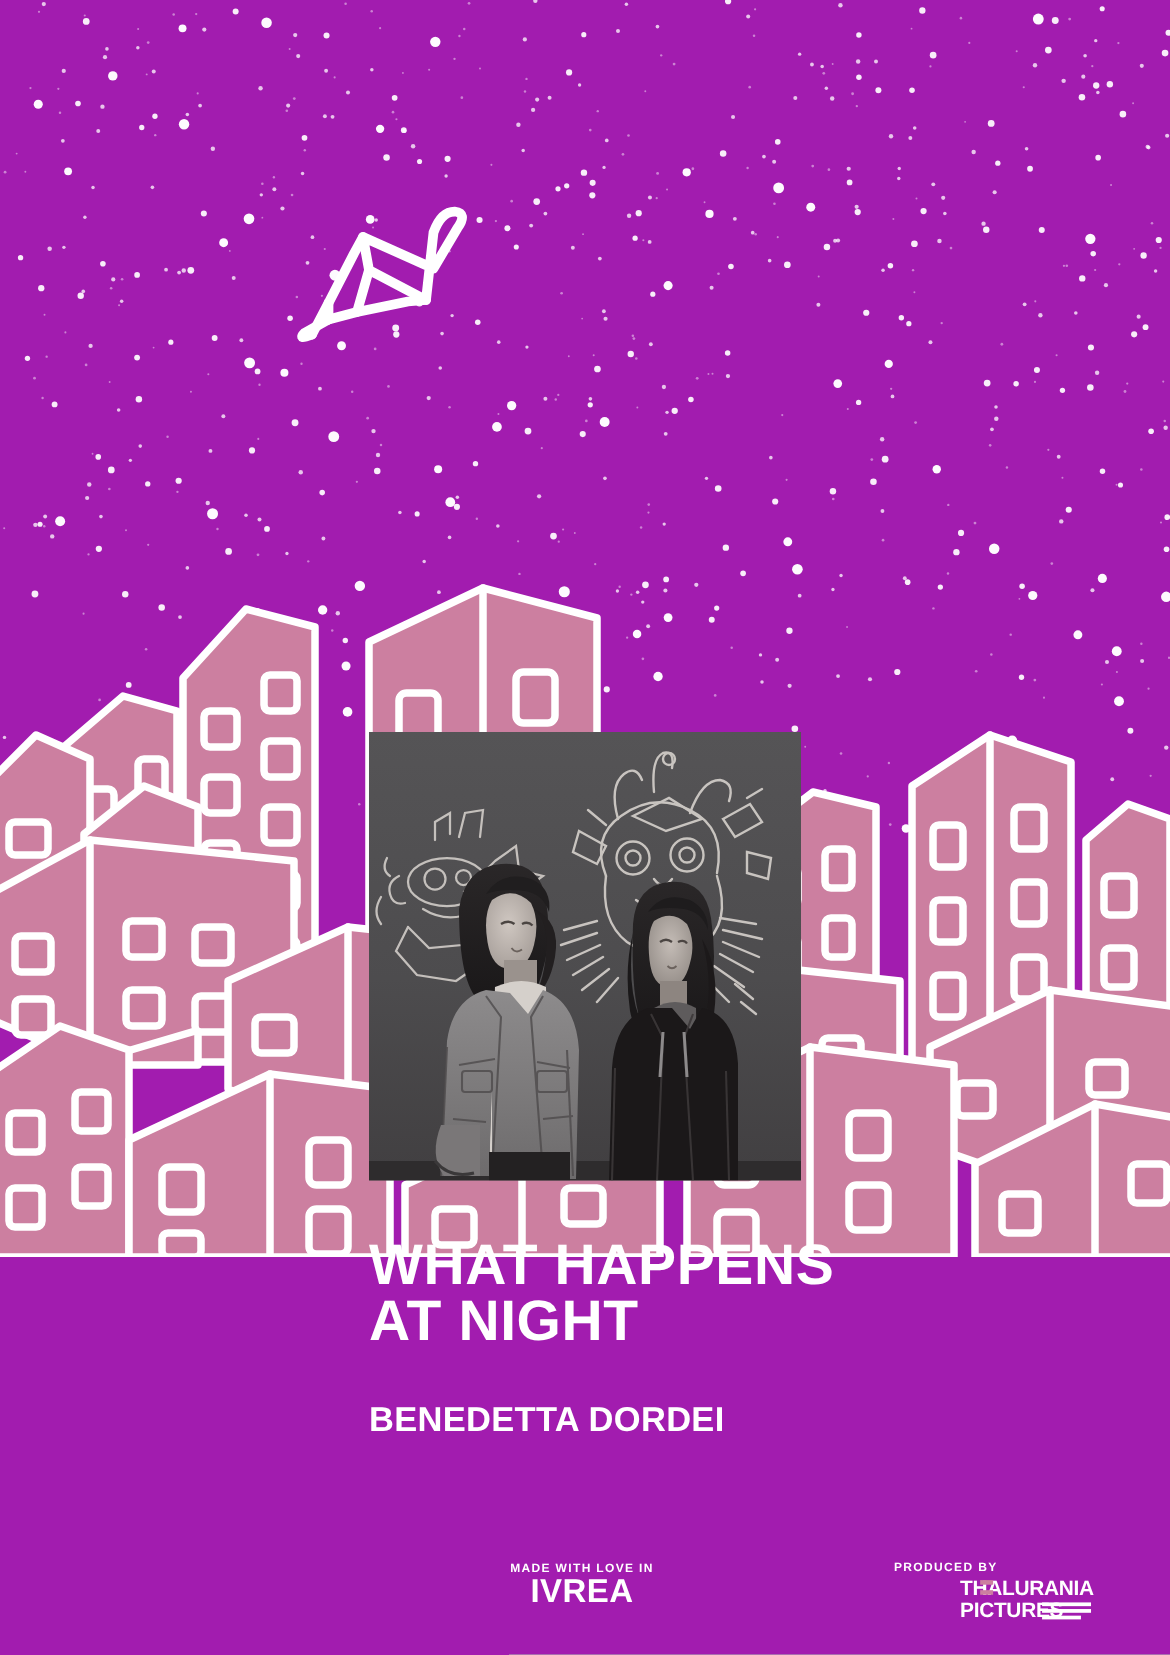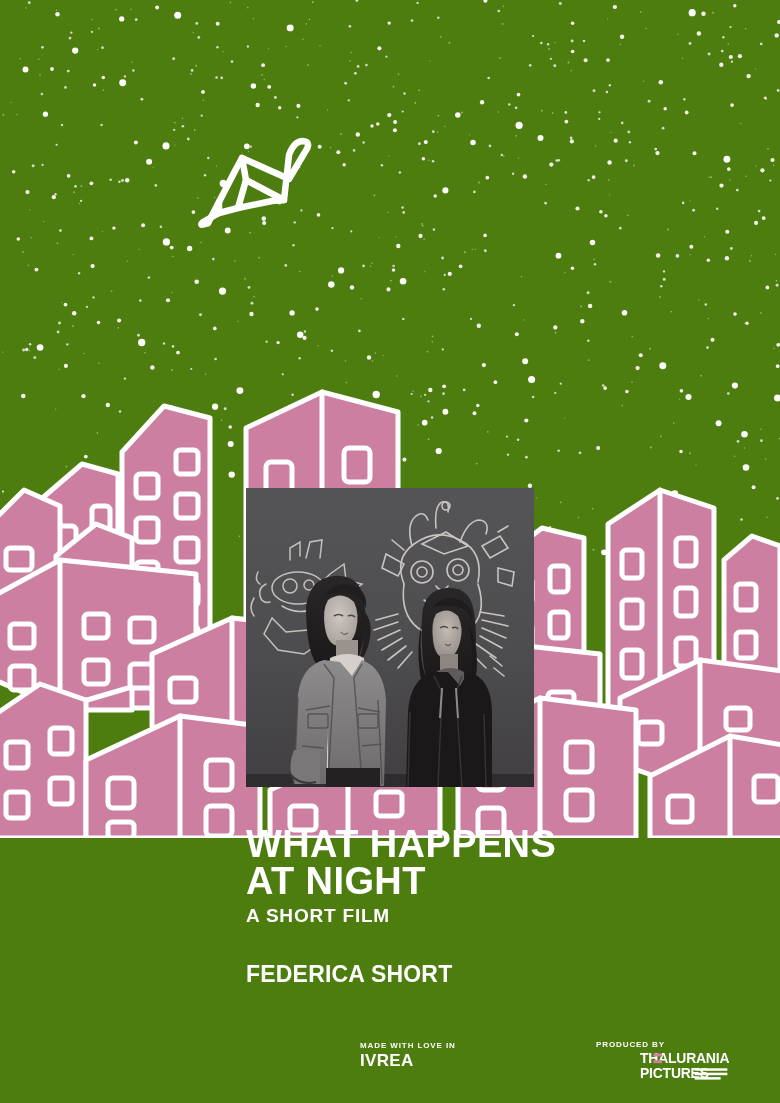--- a/index.html
+++ b/index.html
@@ -1,21 +1,21 @@
 <!DOCTYPE html>
 <html><head>
 <meta charset="utf-8">
 <style>
   html,body{margin:0;padding:0;background:#b0b0b0;}
   *{box-sizing:border-box;}
   .poster{
     position:relative;
     width:780px;height:1103px;
     overflow:hidden;
-    background:#4d7c0f;
+    background:#a21caf;
     font-family:"Liberation Sans", sans-serif;
     -webkit-font-smoothing:antialiased;
   }
   
   .sky{position:absolute;left:0;top:0;width:780px;height:560px;overflow:hidden;}
   .stars{position:absolute;left:0;top:0;width:780px;height:560px;}
   
   .city{position:absolute;left:0;top:378px;width:780px;height:460px;}
   
   .plane{position:absolute;left:186px;top:128px;width:140px;height:115px;}
@@ -40,27 +40,27 @@
   .clabel{
     color:#ffffff;font-weight:bold;font-size:9.5px;letter-spacing:1.1px;
     line-height:13px;margin:0;
   }
   .cname{
     color:#ffffff;font-weight:bold;font-size:23px;letter-spacing:0.2px;
     line-height:25px;margin:0;
   }
   .credits-2{margin-top:16px;}
   
-  .foot-left{position:absolute;left:360px;top:1040px;width:120px;}
+  .foot-left{position:absolute;left:328px;top:1040px;text-align:center;width:120px;}
   .foot-left .fl{
     color:#ffffff;font-weight:bold;font-size:8px;letter-spacing:0.9px;
     line-height:11px;margin:0;white-space:nowrap;
   }
   .foot-left .fv{
-    color:#ffffff;font-weight:bold;font-size:17px;letter-spacing:0.3px;
+    color:#ffffff;font-weight:bold;font-size:22px;letter-spacing:0.3px;
     line-height:19px;margin:0;
   }
   .foot-right{position:absolute;left:596px;top:1039px;width:120px;}
   .foot-right .fl{
     color:#ffffff;font-weight:bold;font-size:8px;letter-spacing:0.9px;
     line-height:11px;margin:0 0 1px 0;white-space:nowrap;
   }
   .logo{position:relative;width:96px;height:32px;margin-left:44px;}
   .logo svg{display:block;}
 </style>
@@ -1074,24 +1074,23 @@
 
       <rect x="0" y="0" width="288" height="299" fill="none"></rect>
     </svg>
   </div>
 
   <div class="textblock">
     <h1 class="title">
       <span>WHAT HAPPENS</span>
       <span class="l2">AT NIGHT</span>
     </h1>
-    <div class="subtitle">A SHORT FILM</div>
 
     <div class="credits">
-      <div class="cname">FEDERICA SHORT</div>
+      <div class="cname">BENEDETTA DORDEI</div>
     </div>
 
     <div class="credits-2">
     </div>
   </div>
 
   <div class="foot-left">
     <div class="fl">MADE WITH LOVE IN</div>
     <div class="fv">IVREA</div>
   </div>

